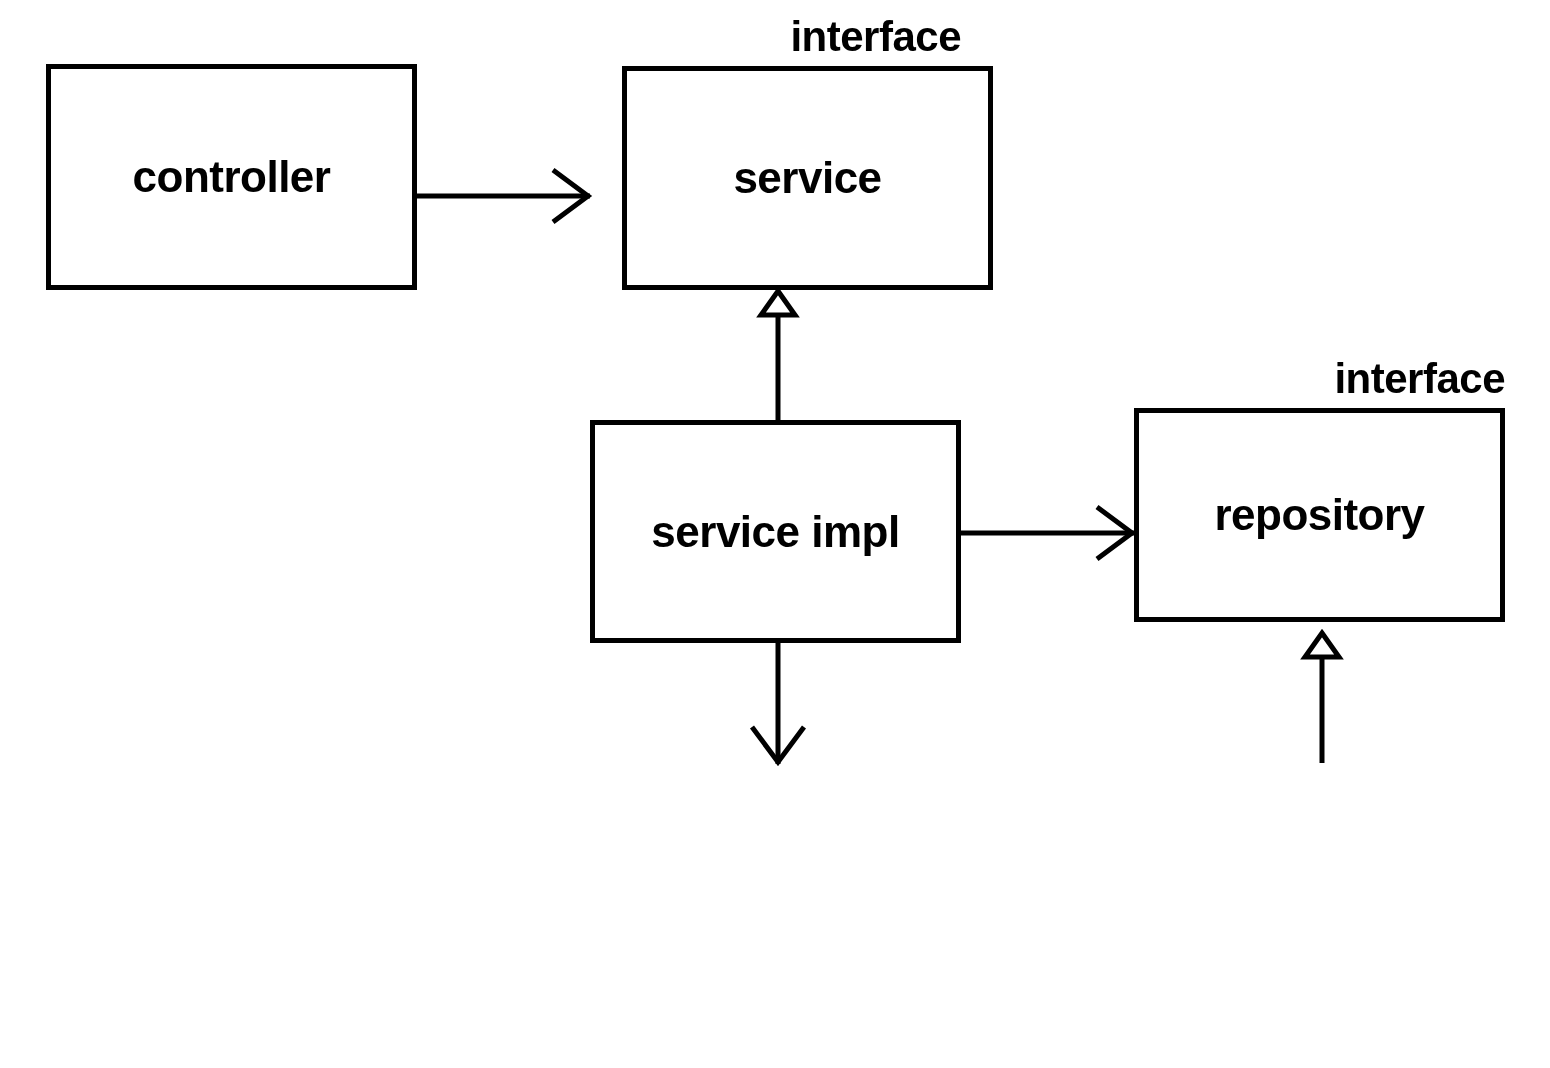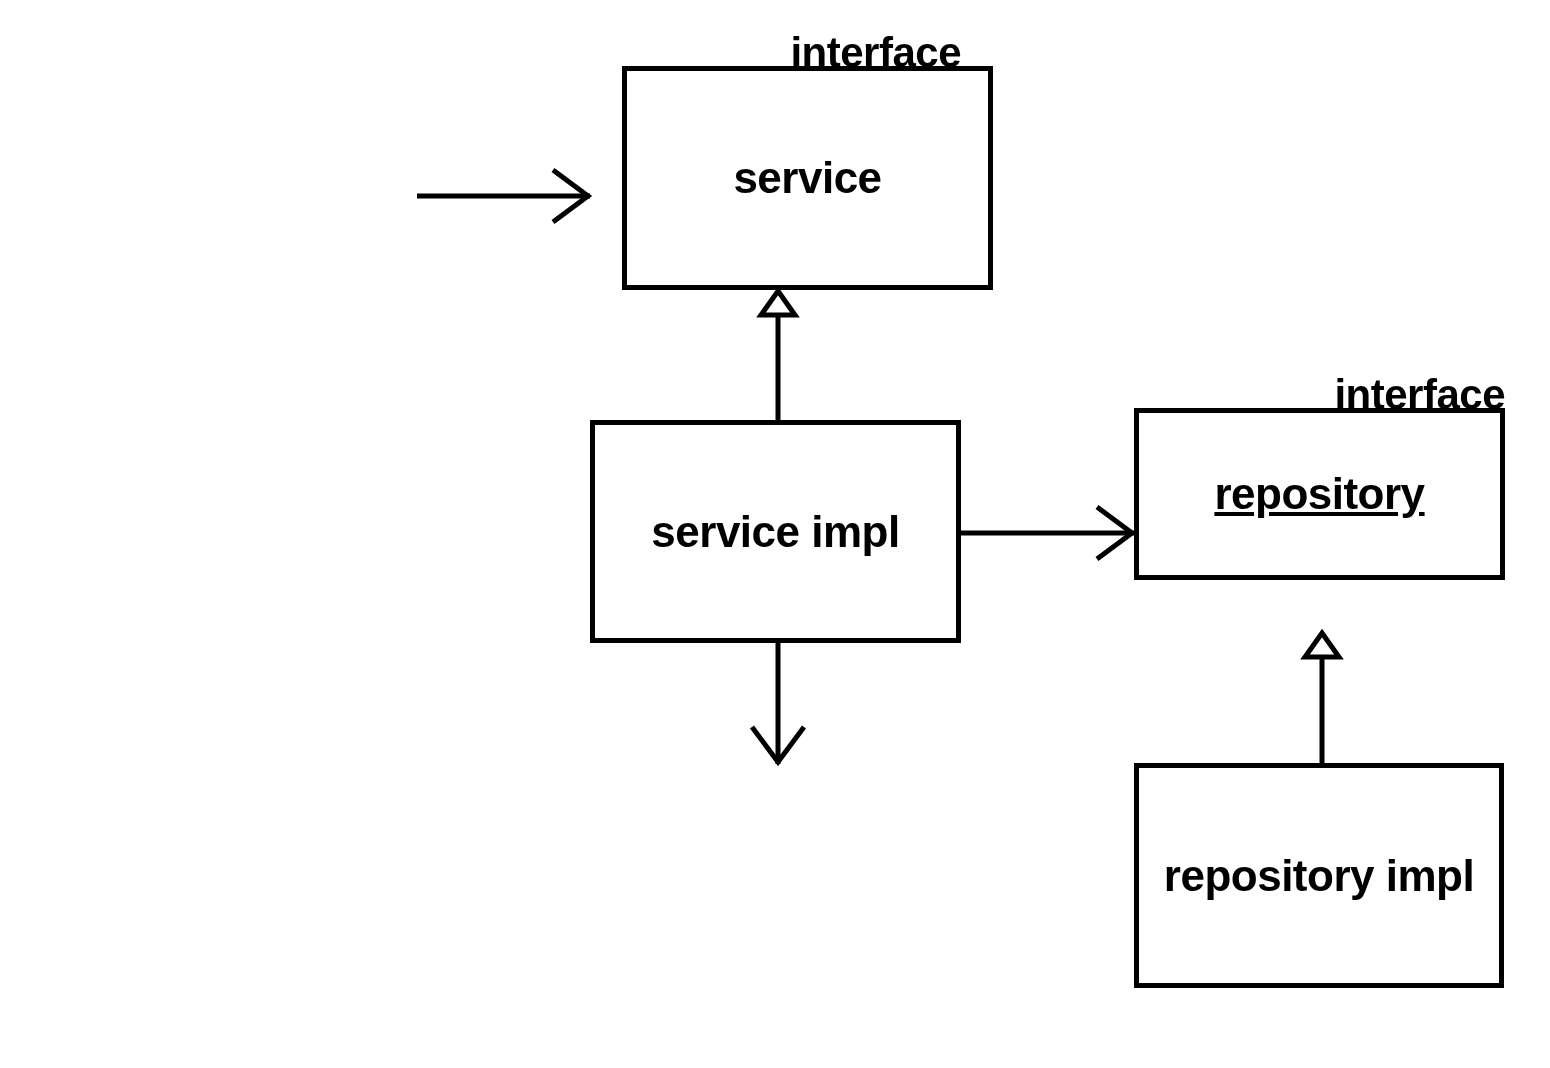--- a/index.html
+++ b/index.html
@@ -40,21 +40,20 @@
   .stereotype {
     position: absolute;
     font-family: "Liberation Sans", sans-serif;
     font-weight: bold;
     font-size: 42px;
     line-height: 1;
     color: #000000;
     letter-spacing: -0.5px;
     white-space: nowrap;
     text-align: right;
-    margin-top: 16px;
   }
   #edge-layer {
     position: absolute;
     left: 0;
     top: 0;
     width: 1550px;
     height: 1068px;
     pointer-events: none;
   }
 </style>
@@ -77,27 +76,27 @@
       </g>
       <g>
         <path d="M 778 643 L 778 764" fill="none" stroke="#000000" stroke-width="5"></path>
         <path d="M 752 727 L 778 762 L 804 727" stroke="#000000" stroke-width="5" stroke-linejoin="miter" stroke-linecap="butt" fill="none"></path>
       </g>
       <g>
         <path d="M 1322 763 L 1322 655" fill="none" stroke="#000000" stroke-width="5"></path>
         <path d="M 1322 633 L 1339 657 L 1305 657 Z" stroke="#000000" stroke-width="5" stroke-linejoin="miter" stroke-linecap="butt" fill="#ffffff"></path>
       </g>
     </svg>
+    <div class="node" style="left: 46px; top: 64px; width: 371px; height: 226px;">
+      <span class="node-label">controller</span>
+    </div>
     <div class="stereotype" style="left: 590px; top: 16px; width: 371px;">interface</div>
     <div class="node" style="left: 622px; top: 66px; width: 371px; height: 224px;">
       <span class="node-label">service</span>
     </div>
     <div class="node" style="left: 590px; top: 420px; width: 371px; height: 223px;">
       <span class="node-label">service impl</span>
     </div>
     <div class="stereotype" style="left: 1134px; top: 358px; width: 371px;">interface</div>
-    <div class="node" style="left: 1134px; top: 408px; width: 371px; height: 172px; text-decoration: underline;">
+    <div class="node" style="left: 1134px; top: 408px; width: 371px; height: 214px;">
       <span class="node-label">repository</span>
-    </div>
-    <div class="node" style="left: 1134px; top: 763px; width: 370px; height: 225px;">
-      <span class="node-label">repository impl</span>
     </div>
   </div>
 
 </body></html>

